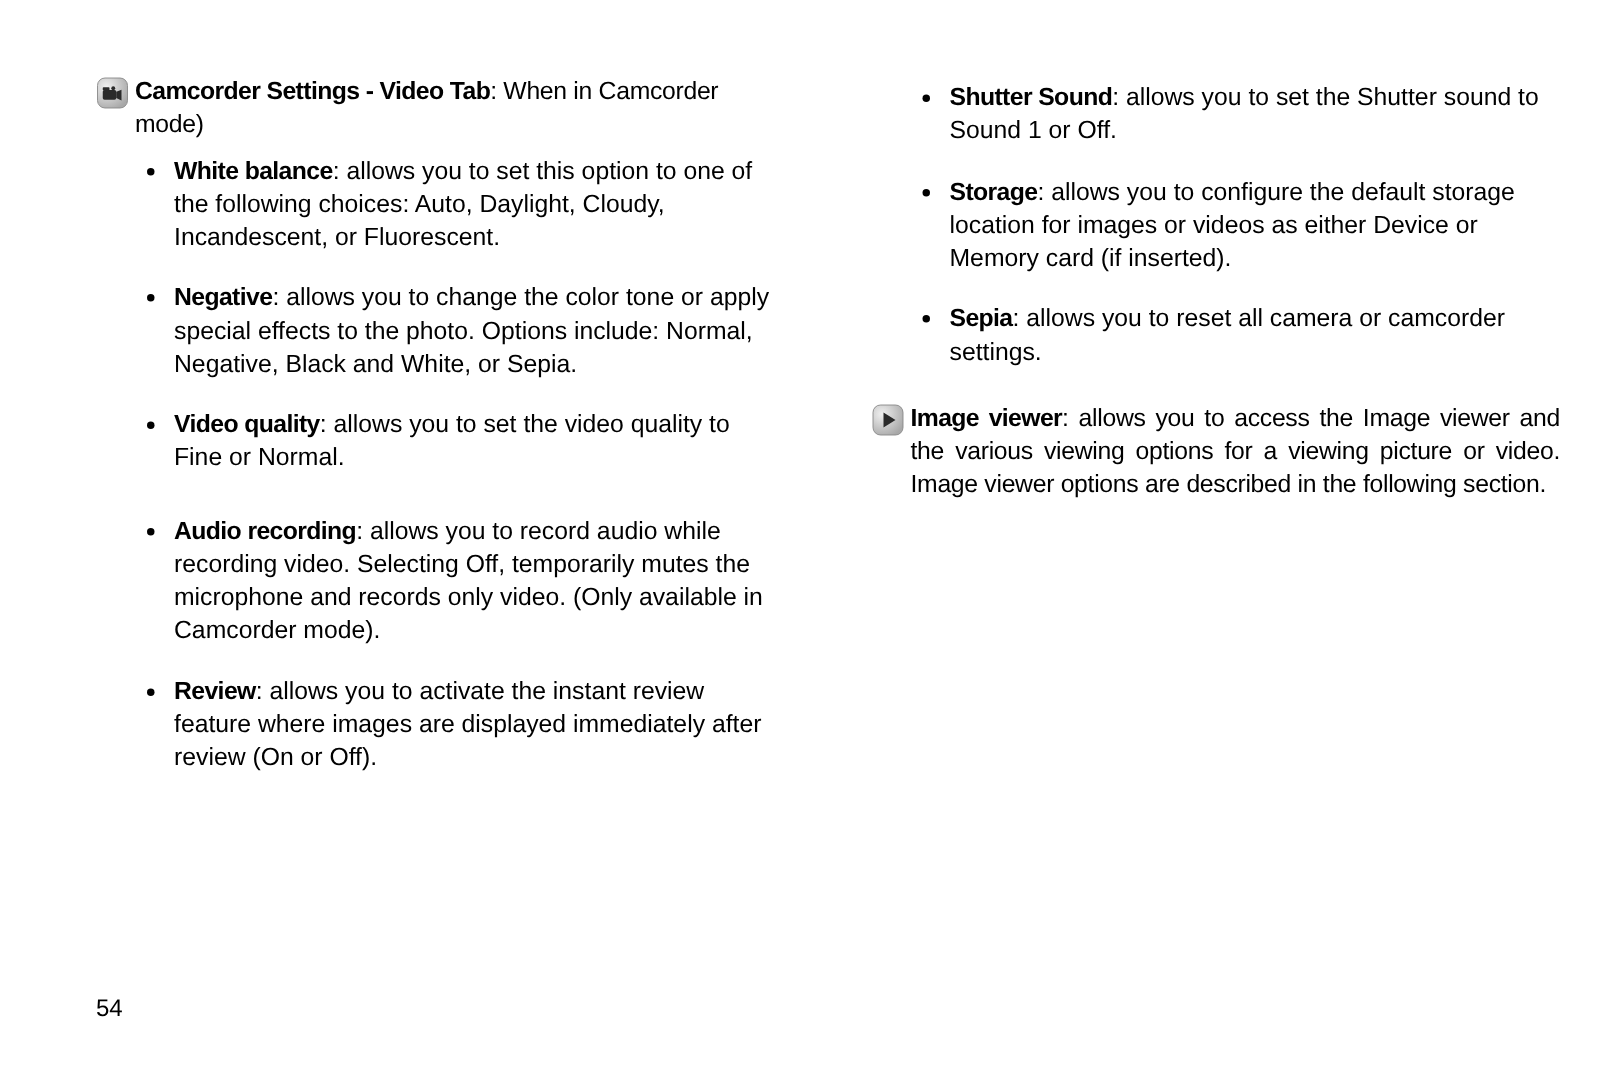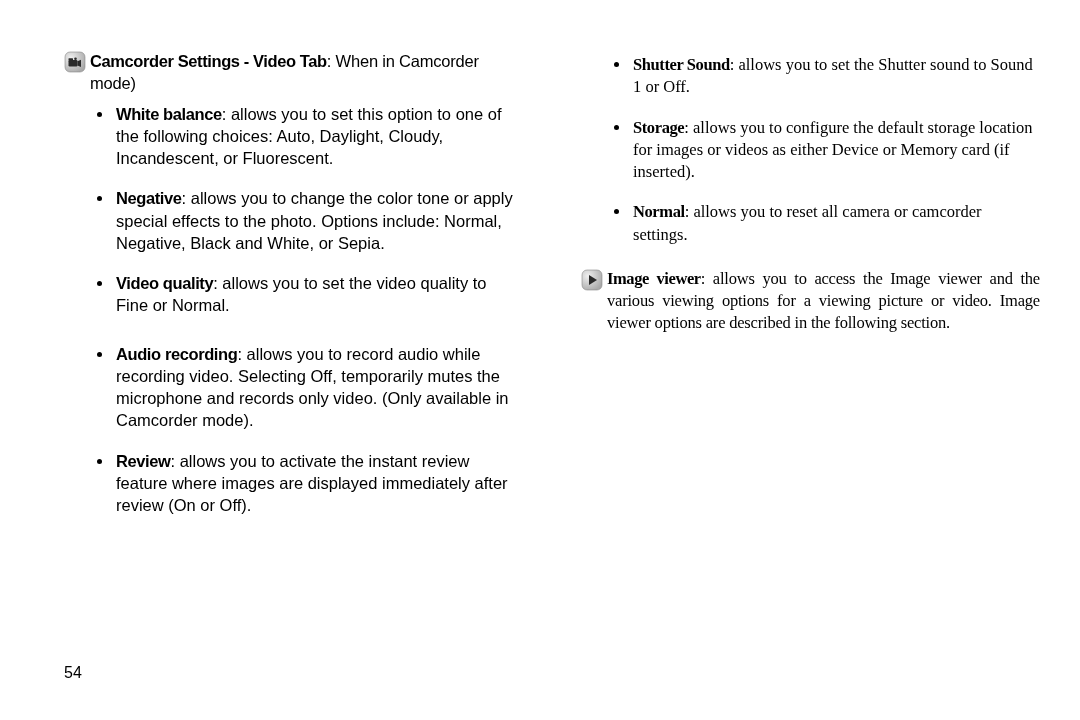--- a/index.html
+++ b/index.html
@@ -63,21 +63,20 @@
     margin: 0;
   }
   .page-number {
     position: absolute;
     left: 64px;
     bottom: 36px;
     font-size: 16px;
   }
   .right-col-pad {
     padding-top: 4px;
-    font-family: Liberation Serif, serif;
   }
   .letter-tight {
     letter-spacing: -0.2px;
   }
   .justify {
     text-align: justify;
     text-justify: inter-word;
   }
 </style>
 </head>
@@ -143,21 +142,21 @@
       <div class="icon"></div>
       <div class="section-body">
         <ul class="bullets" style="margin-top:0;">
           <li>
             <span class="lead">Shutter Sound</span><span>: allows you to set the Shutter sound to Sound 1 or Off.</span>
           </li>
           <li>
             <span class="lead">Storage</span><span>: allows you to configure the default storage location for images or videos as either Device or Memory card (if inserted).</span>
           </li>
           <li>
-            <span class="lead">Normal</span><span>: allows you to reset all camera or camcorder settings.</span>
+            <span class="lead">Sepia</span><span>: allows you to reset all camera or camcorder settings.</span>
           </li>
         </ul>
       </div>
     </div>
 
     <div class="section">
       <div class="icon">
         <svg width="22" height="22" viewBox="0 0 22 22">
           <defs>
             <radialGradient id="g2" cx="30%" cy="30%" r="80%">

